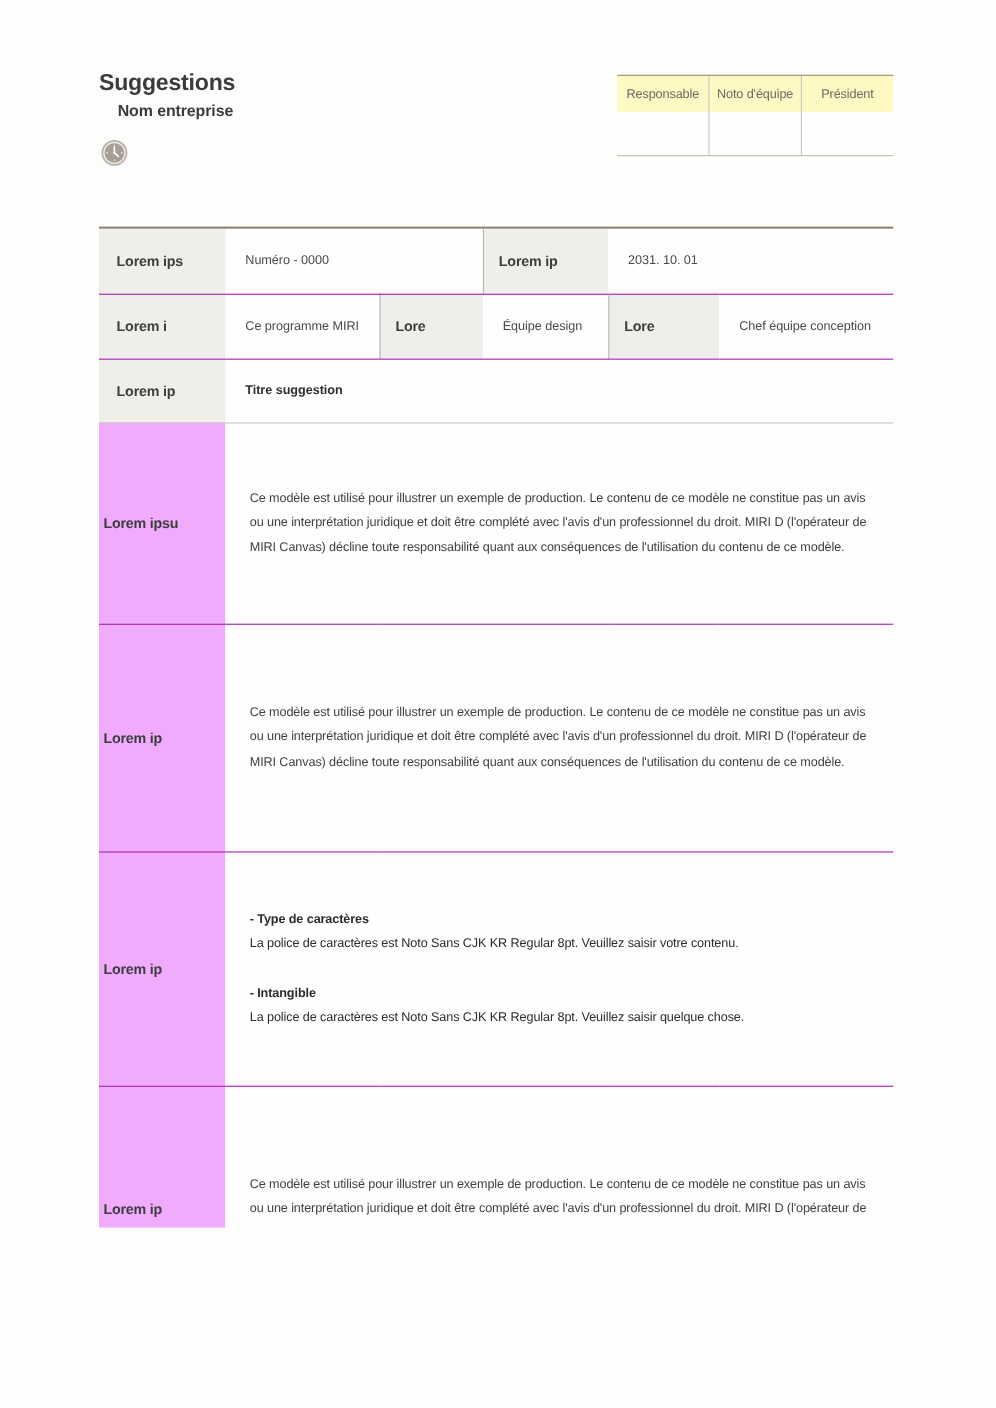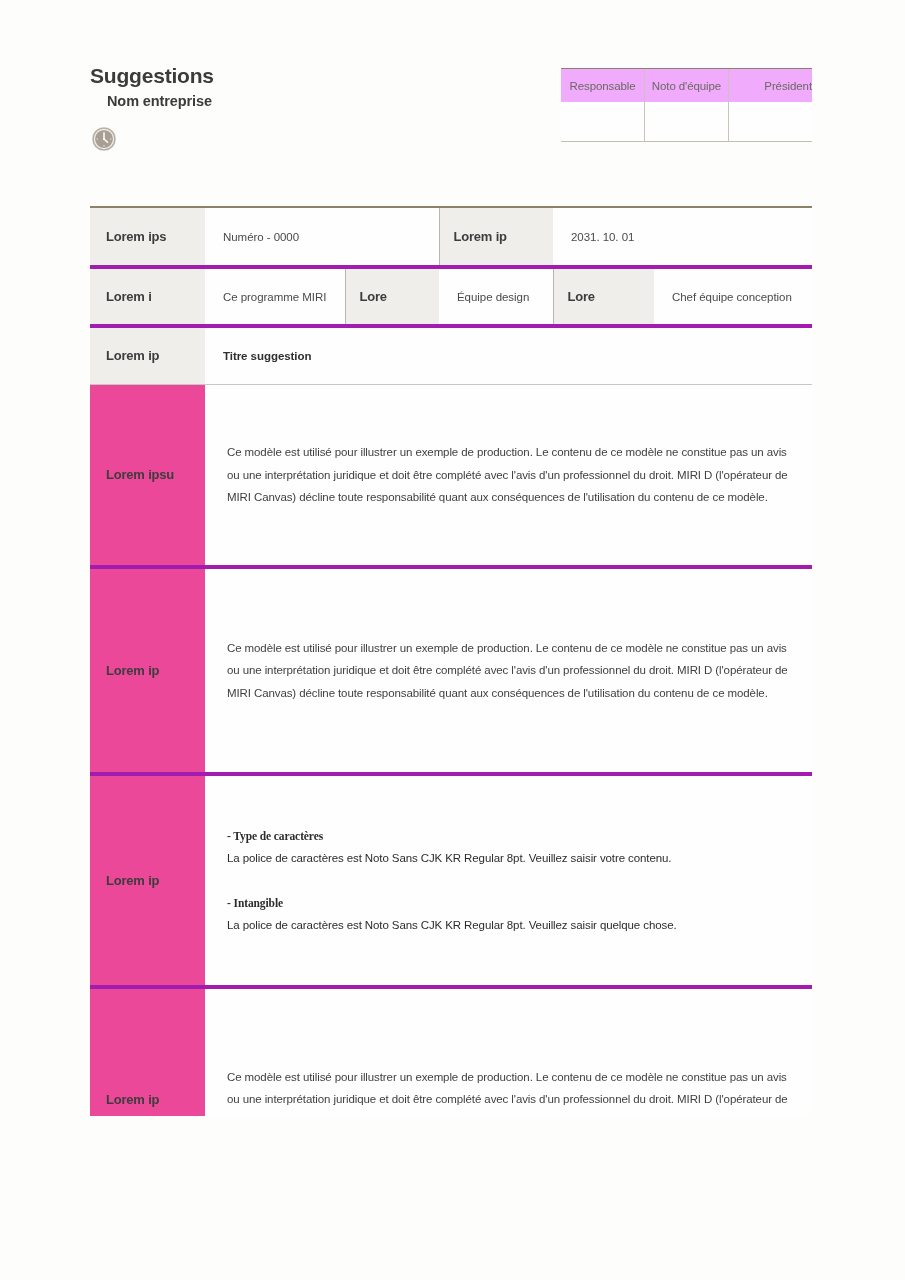--- a/index.html
+++ b/index.html
@@ -56,31 +56,31 @@
     width: 251px;
     border-top: 1.5px solid #8d8267;
     border-collapse: collapse;
   }
   .approval table {
     border-collapse: collapse;
     width: 251px;
     table-layout: fixed;
   }
   .approval th {
-    background: #f0abfc;
+    background: #fef9c3;
     font-size: 11.5px;
     font-weight: normal;
     color: #6d6861;
     text-align: center;
     height: 33px;
     vertical-align: middle;
     border-right: 1px solid #c9c3bc;
     letter-spacing: -0.1px;
   }
-  .approval th:last-child { border-right: none; text-align: right; }
+  .approval th:last-child { border-right: none; }
   .approval td {
     height: 39px;
     background: #fefefe;
     border-right: 1px solid #c9c3bc;
     border-bottom: 1px solid #c4bdb4;
   }
   .approval td:last-child { border-right: none; }
 
   
   .main-table {
@@ -100,38 +100,38 @@
   .lbl {
     background: #efeeea;
     font-size: 13px;
     font-weight: bold;
     color: #3d3d3d;
     padding-left: 16px;
     vertical-align: middle;
     letter-spacing: -0.2px;
   }
   .lbl-tall {
-    background: #ec4899;
+    background: #f0abfc;
     font-size: 13px;
     font-weight: bold;
     color: #3d3d3d;
-    padding-left: 16px;
+    padding-left: 4px;
     vertical-align: middle;
     letter-spacing: -0.2px;
   }
   .val {
     background: #fefefe;
     font-size: 11.5px;
     color: #4a4a4a;
     padding-left: 18px;
     vertical-align: middle;
     letter-spacing: -0.05px;
   }
 
-  .row-div td { border-bottom: 4px solid #a21caf; }
+  .row-div td { border-bottom: 1px solid #a21caf; }
   .thin-div td { border-bottom: 1px solid #c9c7c3; }
 
   .vsep { border-right: 1px solid #b9b7b3; }
 
   
   .body-cell {
     background: #fefefe;
     padding: 0 24px 0 22px;
     vertical-align: middle;
   }
@@ -146,21 +146,20 @@
     background: #fefefe;
     padding: 0 24px 0 22px;
     vertical-align: middle;
   }
   .spec-head {
     font-size: 11.5px;
     font-weight: bold;
     color: #2c2c2c;
     line-height: 22px;
     letter-spacing: -0.1px;
-    font-family: Liberation Serif, serif;
   }
   .spec-body {
     font-size: 11.5px;
     font-weight: normal;
     color: #2c2c2c;
     line-height: 22px;
     letter-spacing: -0.1px;
   }
   .spec-gap { height: 23px; }
 </style>

